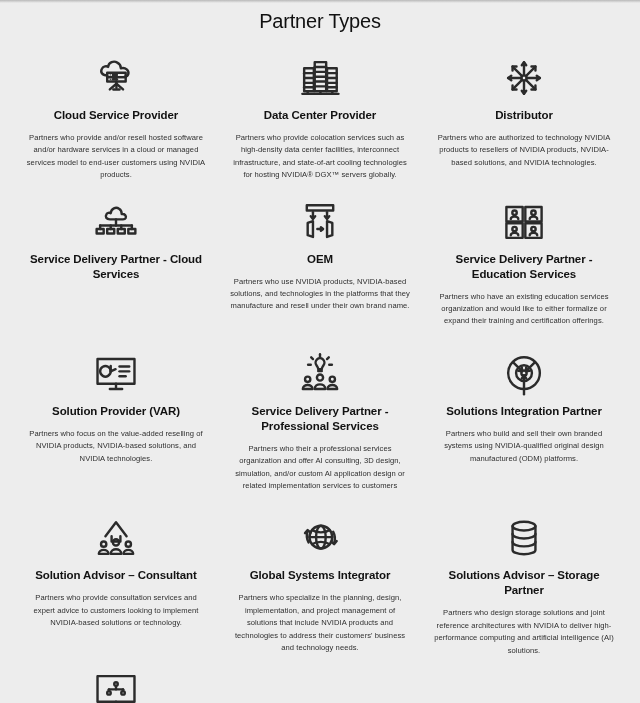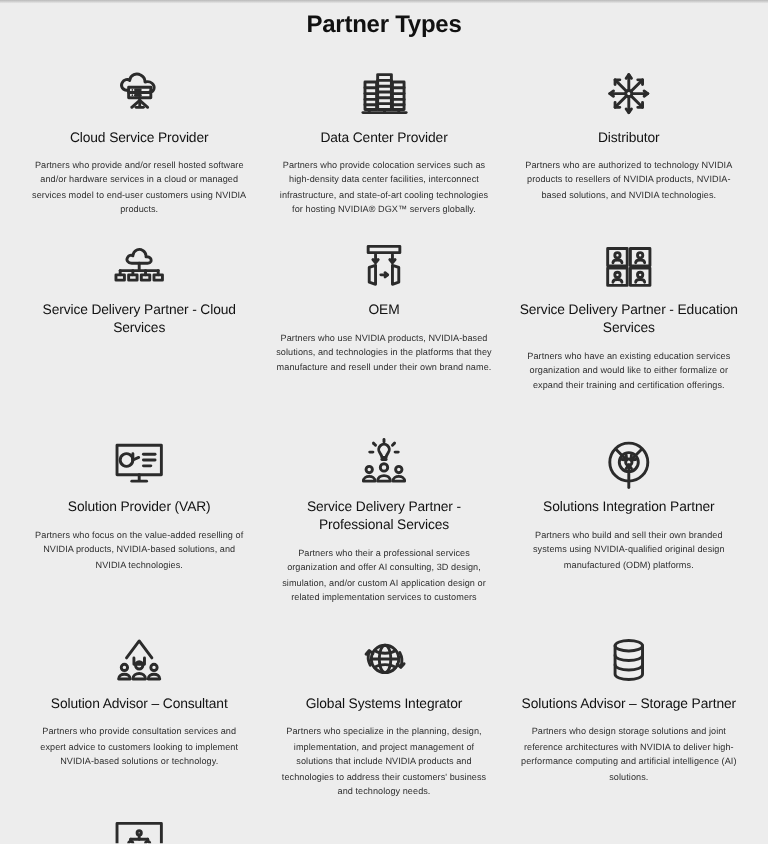--- a/index.html
+++ b/index.html
@@ -26,21 +26,21 @@
     top: 0; left: 0;
     width: 640px;
     height: 3px;
     background: linear-gradient(to bottom, #b9b9b9 0%, #d6d6d6 55%, #ededed 100%);
     pointer-events: none;
   }
 
   #page-title {
     text-align: center;
     font-size: 20px;
-    font-weight: bold;
+    font-weight: normal;
     color: #111111;
     letter-spacing: -0.2px;
     padding-top: 8px;
     padding-bottom: 0;
     line-height: 26px;
   }
 
   #grid {
     padding: 0 14px;
     margin-top: 18px;
@@ -74,39 +74,39 @@
     display: block;
     stroke: #2b2b2b;
     fill: none;
     stroke-width: 5.5;
     stroke-linecap: round;
     stroke-linejoin: round;
   }
 
   .card-title {
     font-size: 11.5px;
-    font-weight: normal;
+    font-weight: bold;
     color: #121212;
     line-height: 15px;
     letter-spacing: -0.1px;
     margin-bottom: 9px;
     max-width: 190px;
   }
 
   .card-desc {
     font-size: 7.6px;
     color: #2f2f2f;
     line-height: 12.4px;
     letter-spacing: 0.05px;
     max-width: 182px;
   }
 
   
   .row-1 { margin-bottom: 14px; }
-  .row-2 { margin-bottom: 32px; }
+  .row-2 { margin-bottom: 20px; }
   .row-3 { margin-bottom: 20px; }
   .row-4 { margin-bottom: 9px; }
 </style>
 </head>
 <body>
 
 <div id="page">
 
   <div id="top-edge"></div>
 

